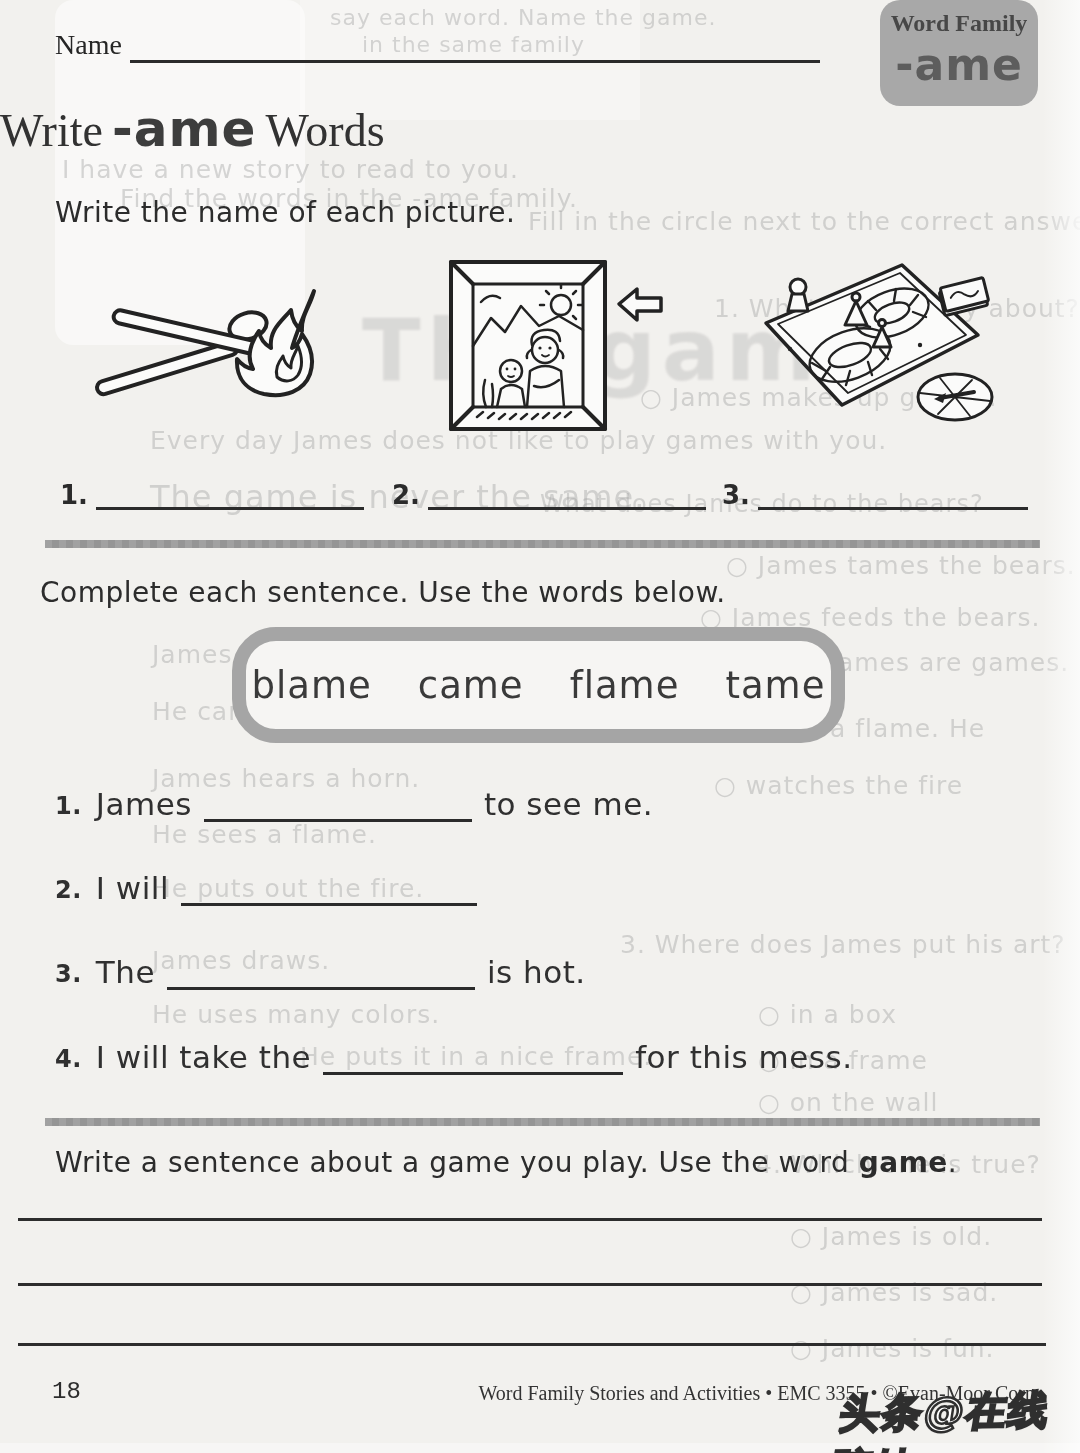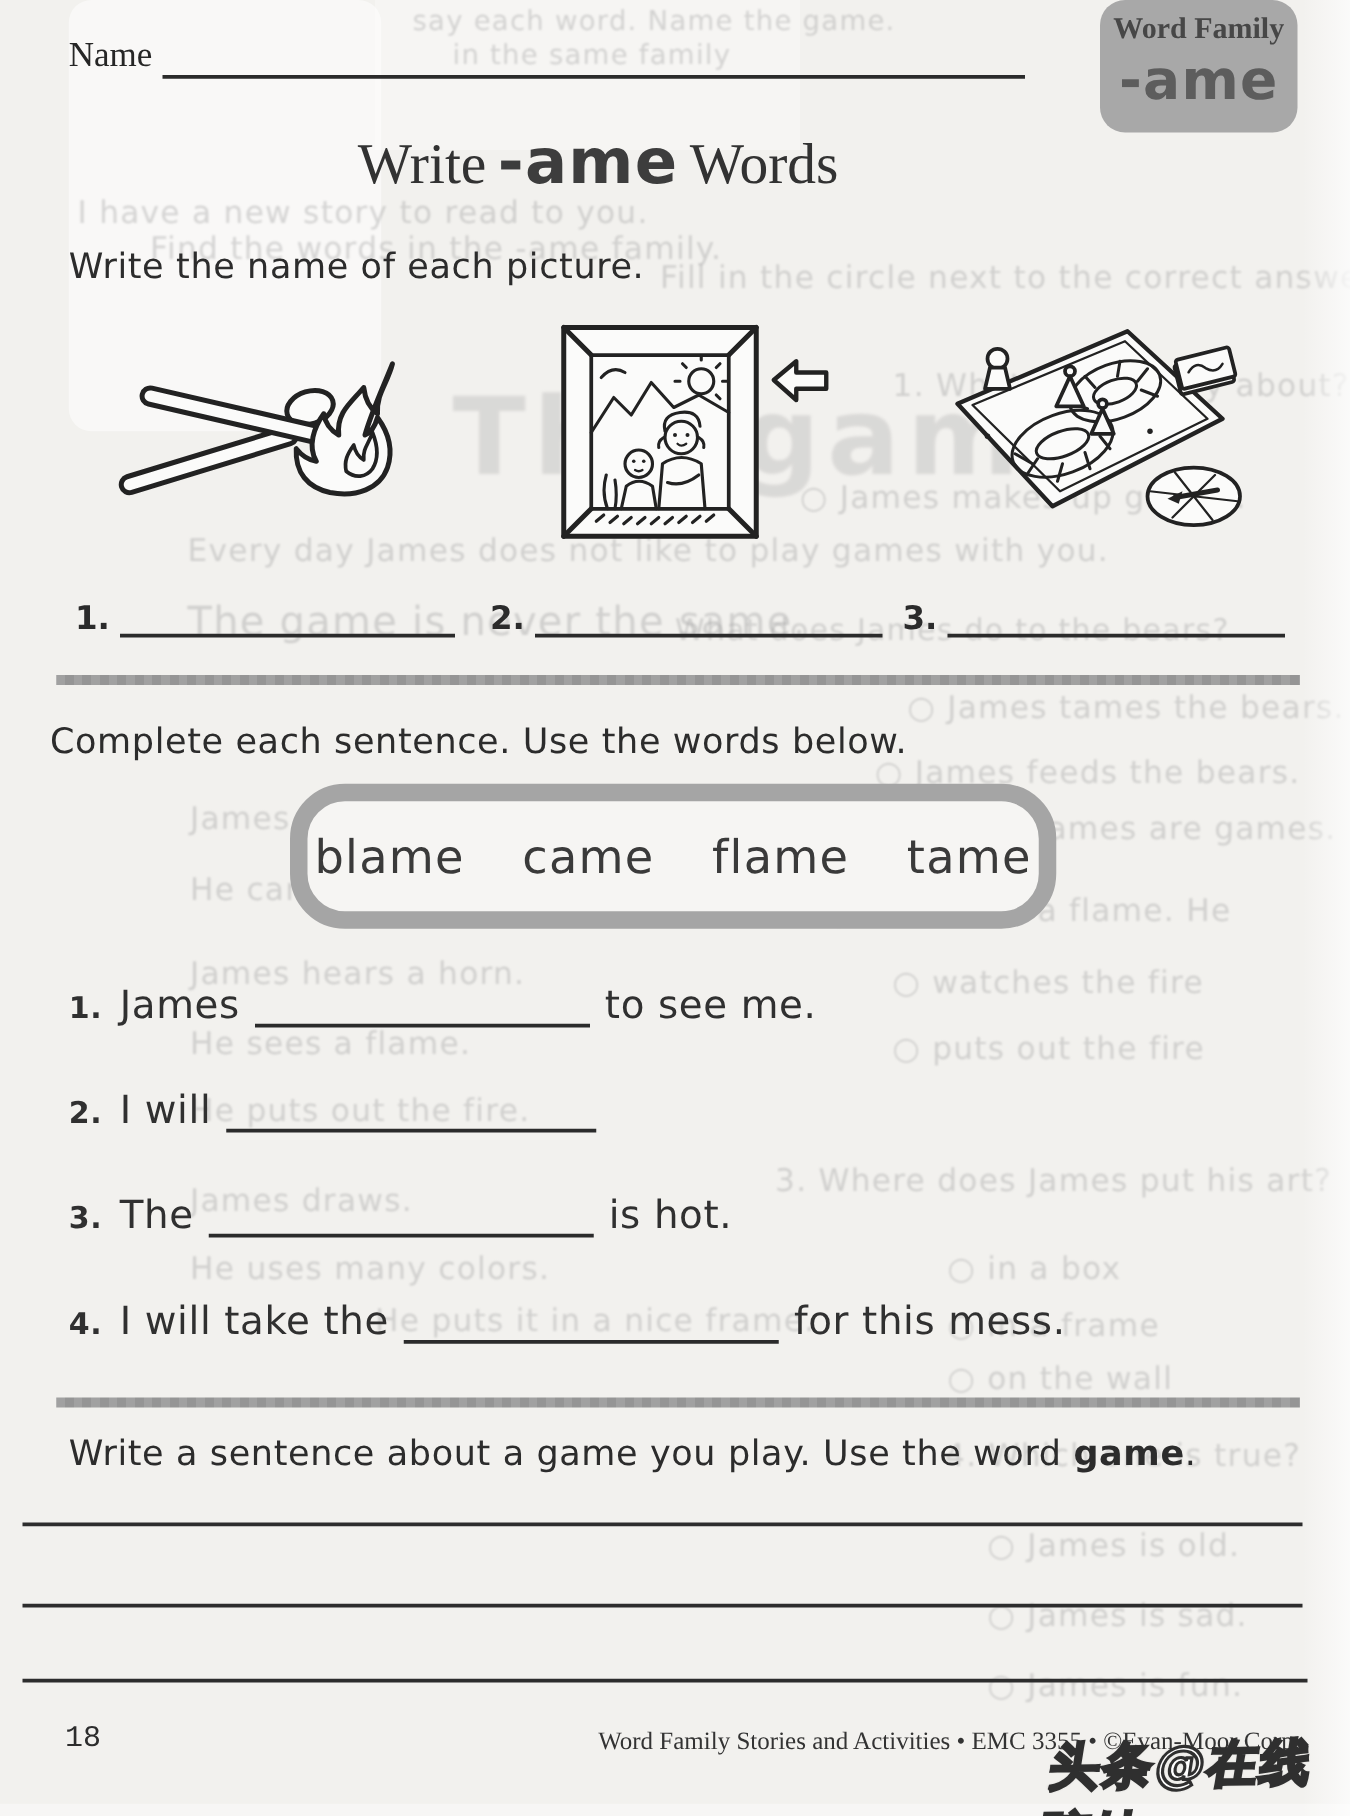--- a/index.html
+++ b/index.html
@@ -38,21 +38,21 @@
   .name-line{display:inline-block;width:690px;border-bottom:3px solid #2b2b2b;height:34px;margin-left:8px;}
 
   .badge{
     left:880px;top:0;width:158px;height:106px;
     background:#a8a8a8;border-radius:20px;
     display:flex;flex-direction:column;align-items:center;justify-content:flex-start;
   }
   .badge-line1{font-family:"Liberation Serif","DejaVu Serif",serif;font-size:24px;font-weight:bold;color:#474747;margin-top:10px;}
   .badge-line2{font-size:44px;font-weight:bold;color:#5d5d5d;letter-spacing:1px;margin-top:2px;}
 
-  .title{left:0;top:100px;width:957px;text-align:center;}
+  .title{left:0;top:100px;width:957px;text-align:left;}
   .title .serif{font-family:"Liberation Serif","DejaVu Serif",serif;font-size:46px;color:#323232;}
   .title .ame{font-size:50px;font-weight:bold;color:#3d3d3d;letter-spacing:1px;padding:0 4px;}
 
   
   .instruction{font-size:28px;color:#2c2c2c;letter-spacing:.5px;}
   .instr-1{left:55px;top:196px;}
   .instr-2{left:40px;top:576px;}
   .instr-3{left:55px;top:1146px;}
   .instr-3 b{font-weight:bold;}
 
@@ -137,21 +137,20 @@
       <div class="ghost" style="left: 540px; top: 490px; font-size: 24px;">What does James do to the bears?</div>
       <div class="ghost" style="left: 726px; top: 551px; font-size: 25px;">○ James tames the bears.</div>
       <div class="ghost" style="left: 152px; top: 640px; font-size: 25px;">James plays a game.</div>
       <div class="ghost" style="left: 700px; top: 603px; font-size: 25px;">○ James feeds the bears.</div>
       <div class="ghost" style="left: 692px; top: 648px; font-size: 25px;">○ James' games are games.</div>
       <div class="ghost" style="left: 152px; top: 697px; font-size: 25px;">He cannot name it.</div>
       <div class="ghost" style="left: 636px; top: 714px; font-size: 25px;">2. James sees a flame. He</div>
       <div class="ghost" style="left: 152px; top: 764px; font-size: 25px;">James hears a horn.</div>
       <div class="ghost" style="left: 714px; top: 771px; font-size: 25px;">○ watches the fire</div>
       <div class="ghost" style="left: 152px; top: 820px; font-size: 25px;">He sees a flame.</div>
-      <div class="ghost" style="left: 714px; top: 824px; font-size: 25px;">○ puts out the fire</div>
       <div class="ghost" style="left: 152px; top: 874px; font-size: 25px;">He puts out the fire.</div>
       <div class="ghost" style="left: 620px; top: 930px; font-size: 25px;">3. Where does James put his art?</div>
       <div class="ghost" style="left: 152px; top: 946px; font-size: 25px;">James draws.</div>
       <div class="ghost" style="left: 758px; top: 1000px; font-size: 25px;">○ in a box</div>
       <div class="ghost" style="left: 152px; top: 1000px; font-size: 25px;">He uses many colors.</div>
       <div class="ghost" style="left: 300px; top: 1042px; font-size: 25px;">He puts it in a nice frame.</div>
       <div class="ghost" style="left: 758px; top: 1046px; font-size: 25px;">○ in a frame</div>
       <div class="ghost" style="left: 758px; top: 1088px; font-size: 25px;">○ on the wall</div>
       <div class="ghost" style="left: 756px; top: 1150px; font-size: 25px;">4. Which one is true?</div>
       <div class="ghost" style="left: 790px; top: 1222px; font-size: 25px;">○ James is old.</div>

